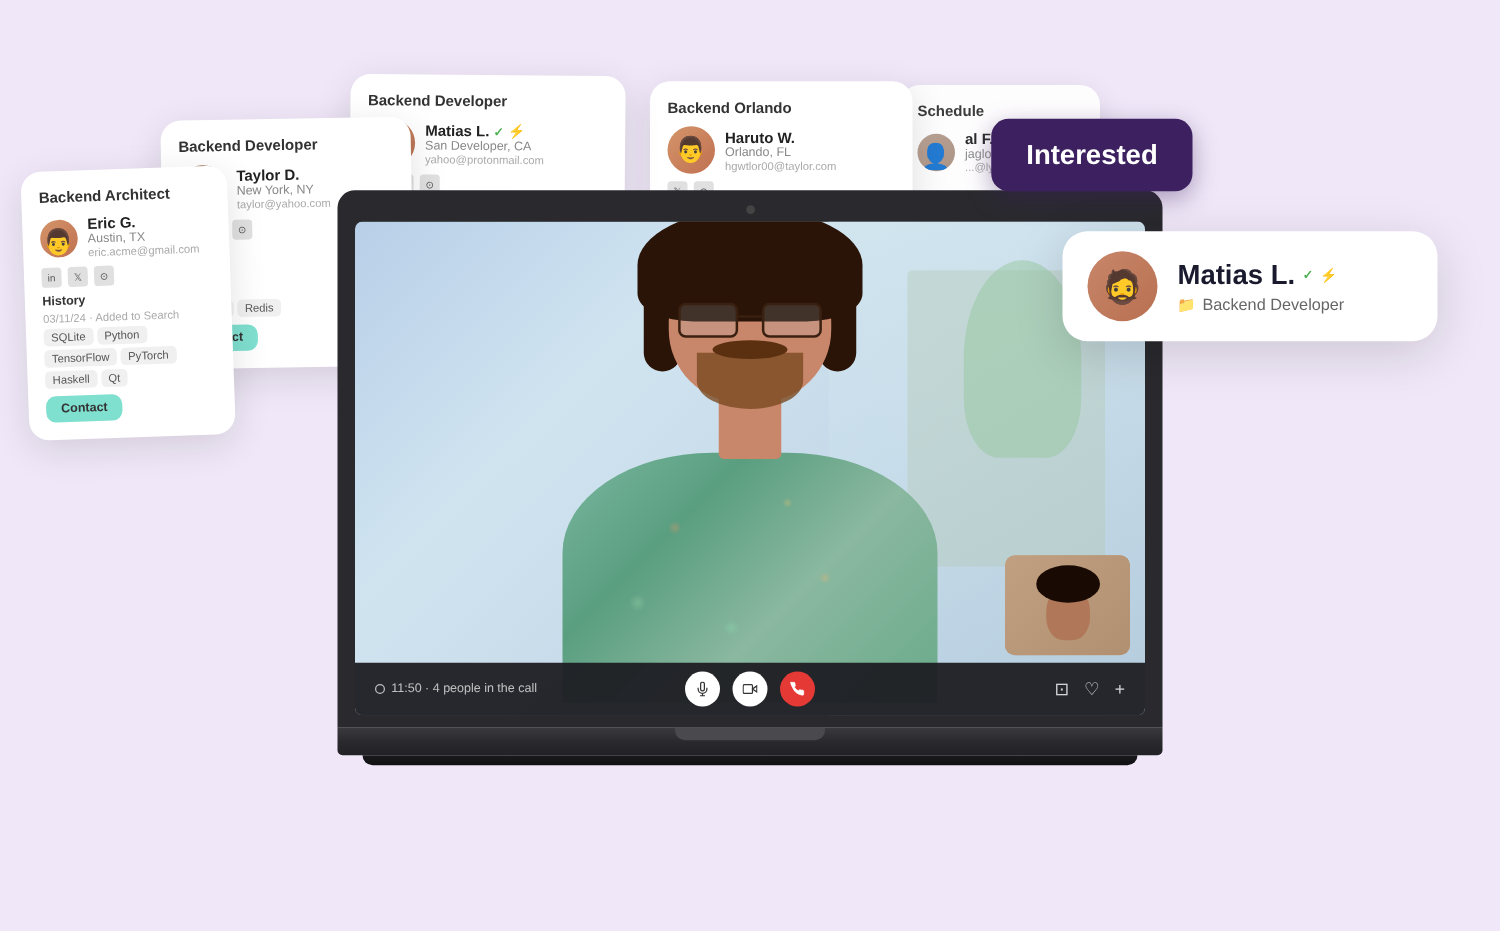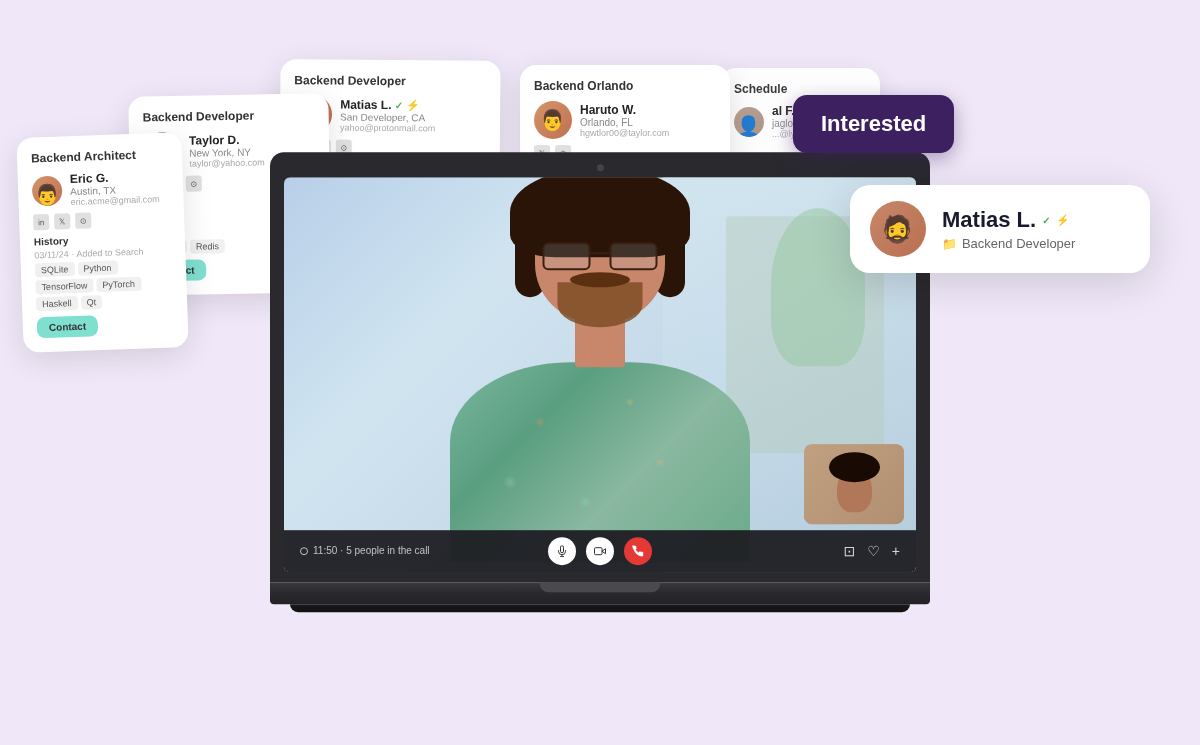--- a/index.html
+++ b/index.html
@@ -618,21 +618,21 @@
             </div>
           </div>
         </div>
 
         <div class="call-controls">
           <div class="call-time">
             <div class="call-time-dot"></div>
             <span>
               <span>11:50</span>
               <span> · </span>
-              <span>5 people in the call</span>
+              <span>4 people in the call</span>
             </span>
           </div>
           <div class="controls-center">
             <div class="ctrl-btn ctrl-btn-white">
               <svg width="12" height="12" viewBox="0 0 24 24" fill="none" stroke="#333" stroke-width="2">
                 <path d="M12 1a3 3 0 0 0-3 3v8a3 3 0 0 0 6 0V4a3 3 0 0 0-3-3z"></path>
                 <path d="M19 10v2a7 7 0 0 1-14 0v-2M12 19v4M8 23h8"></path>
               </svg>
             </div>
             <div class="ctrl-btn ctrl-btn-white">

